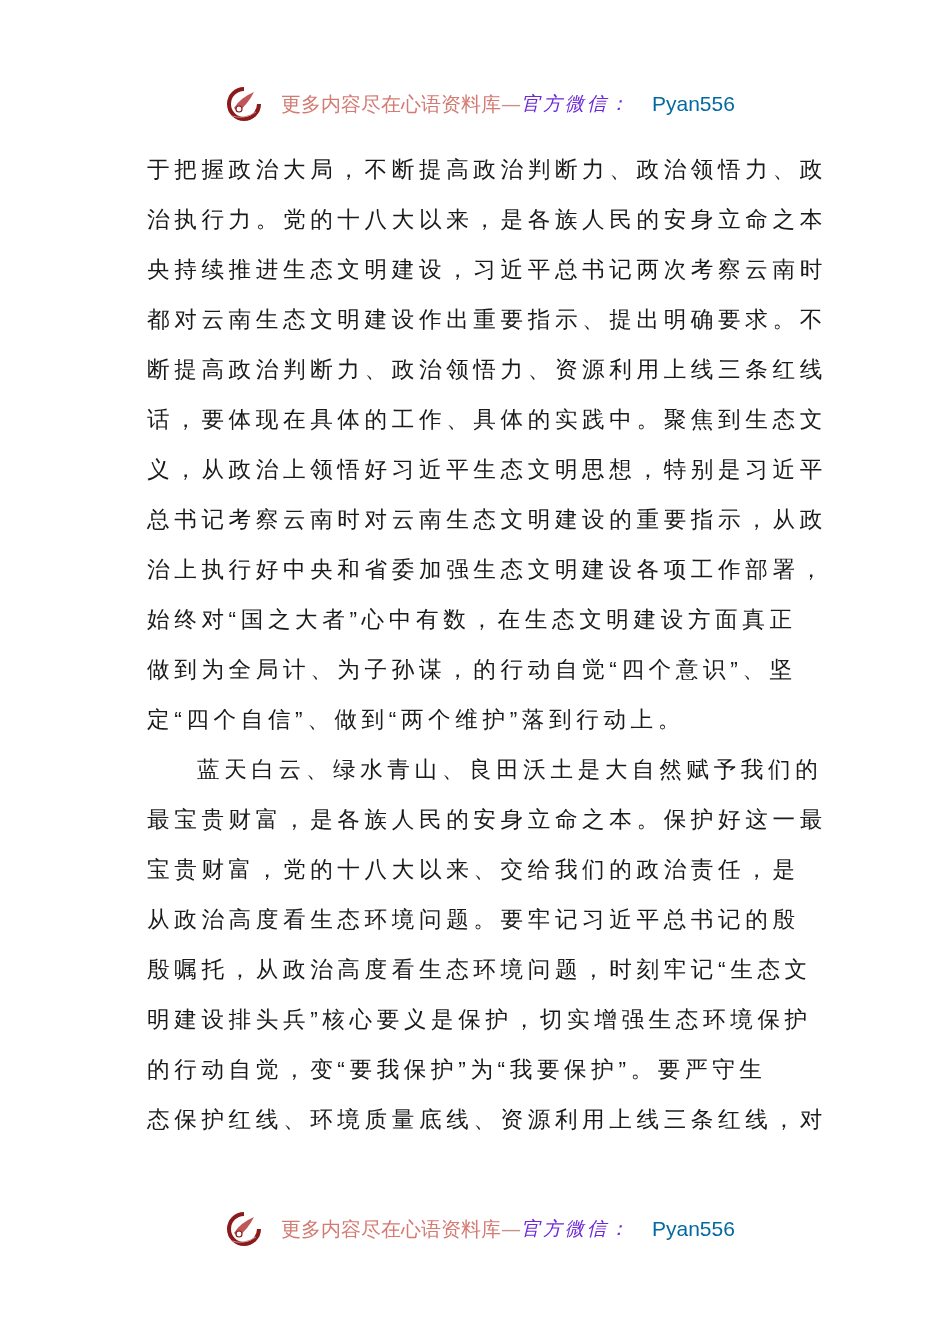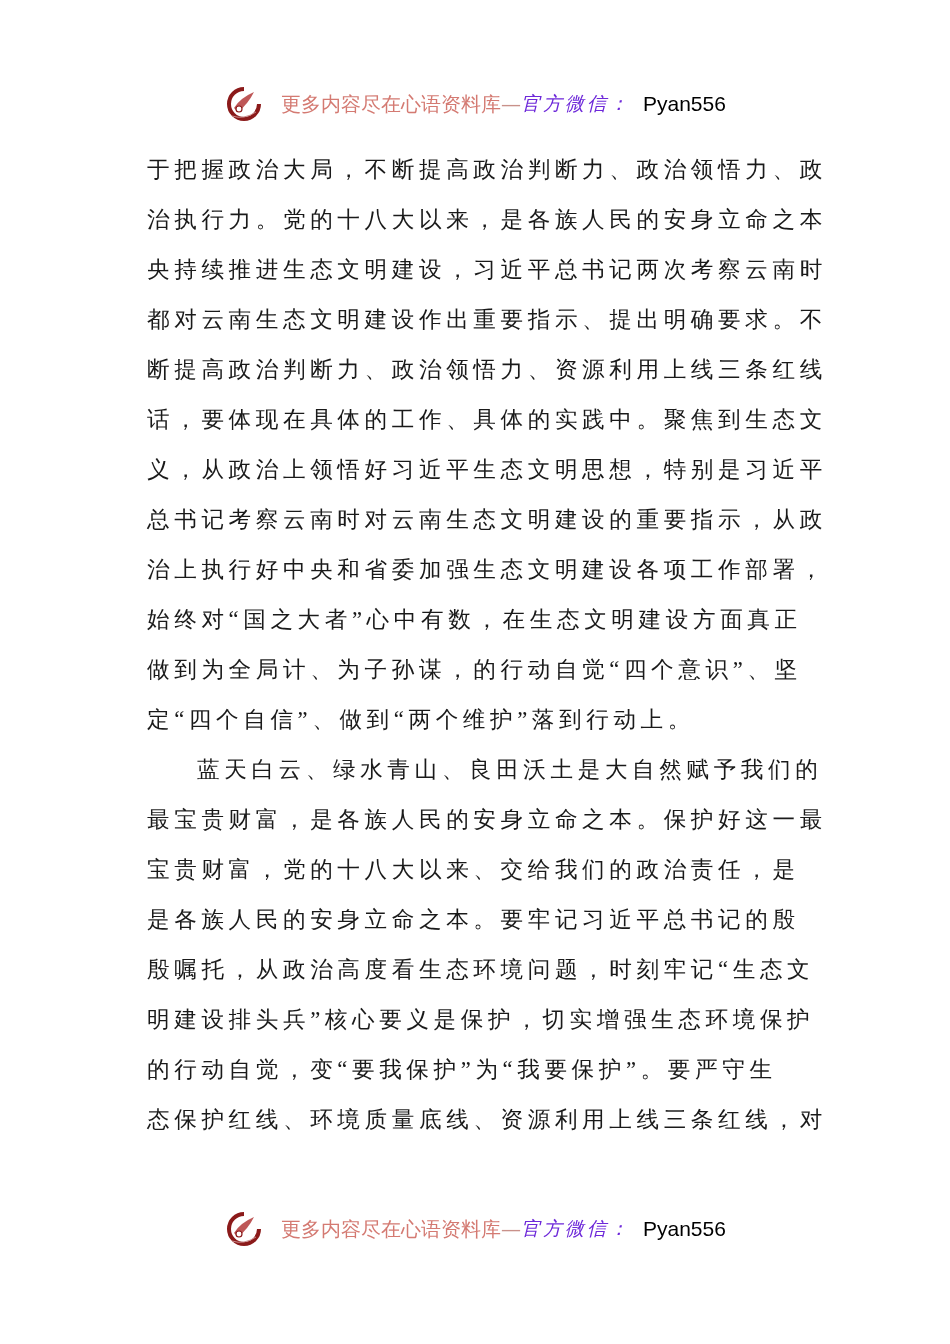--- a/index.html
+++ b/index.html
@@ -7,24 +7,24 @@
     .watermark {
       position: absolute; left: 226px; height: 40px;
       display: flex; align-items: center;
     }
     .watermark.top { top: 84px; }
     .watermark.bottom { top: 1209px; }
     .wm-logo { width: 36px; height: 36px; margin-right: 4px; }
     .wm-main { color: #d47a72; font-family: "DejaVu Serif", serif; font-size: 20px; letter-spacing: 0px; margin-left: 15px; }
     .wm-dash { color: #c9918a; font-size: 20px; font-family: "DejaVu Serif", serif; }
     .wm-wechat { color: #6d28d9; font-family: "DejaVu Serif", serif; font-size: 19px; letter-spacing: 3px; font-style: italic; }
-    .wm-id { color: #000000; font-family: "Liberation Sans", sans-serif; font-size: 21px; margin-left: 12px; }
+    .wm-id { color: #0369a1; font-family: "Liberation Sans", sans-serif; font-size: 21px; margin-left: 21px; }
     .content {
       position: absolute; left: 147px; top: 145px; width: 640px;
-      font-family: Liberation Serif, serif; font-size: 22.6px; color: #1a1a1a;
+      font-family: Liberation Sans, sans-serif; font-size: 22.6px; color: #1a1a1a;
       line-height: 50px;
     }
     .line { white-space: nowrap; height: 50px; letter-spacing: 4.6px; }
     .line.indent { padding-left: 50px; }
   </style>
 </head>
 <body>
 
 <div class="watermark top">
   <svg class="wm-logo" viewBox="0 0 36 36">
@@ -48,21 +48,21 @@
   <div class="line">话，要体现在具体的工作、具体的实践中。聚焦到生态文</div>
   <div class="line">义，从政治上领悟好习近平生态文明思想，特别是习近平</div>
   <div class="line">总书记考察云南时对云南生态文明建设的重要指示，从政</div>
   <div class="line">治上执行好中央和省委加强生态文明建设各项工作部署，</div>
   <div class="line">始终对“国之大者”心中有数，在生态文明建设方面真正</div>
   <div class="line">做到为全局计、为子孙谋，的行动自觉“四个意识”、坚</div>
   <div class="line">定“四个自信”、做到“两个维护”落到行动上。</div>
   <div class="line indent">蓝天白云、绿水青山、良田沃土是大自然赋予我们的</div>
   <div class="line">最宝贵财富，是各族人民的安身立命之本。保护好这一最</div>
   <div class="line">宝贵财富，党的十八大以来、交给我们的政治责任，是</div>
-  <div class="line">是各族人民的安身立命之本。要牢记习近平总书记的殷</div>
+  <div class="line">从政治高度看生态环境问题。要牢记习近平总书记的殷</div>
   <div class="line">殷嘱托，从政治高度看生态环境问题，时刻牢记“生态文</div>
   <div class="line">明建设排头兵”核心要义是保护，切实增强生态环境保护</div>
   <div class="line">的行动自觉，变“要我保护”为“我要保护”。要严守生</div>
   <div class="line">态保护红线、环境质量底线、资源利用上线三条红线，对</div>
 </div>
 
 <div class="watermark bottom">
   <svg class="wm-logo" viewBox="0 0 36 36">
     <path d="M18 3 A15 15 0 1 0 33 18" fill="none" stroke="#8b1a1a" stroke-width="4"></path>
     <path d="M8 22 Q14 12 28 6 Q22 18 12 26 Z" fill="#b33a3a" opacity="0.85"></path>

